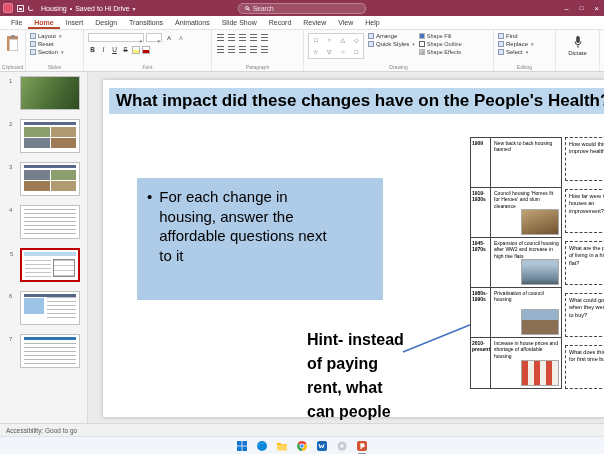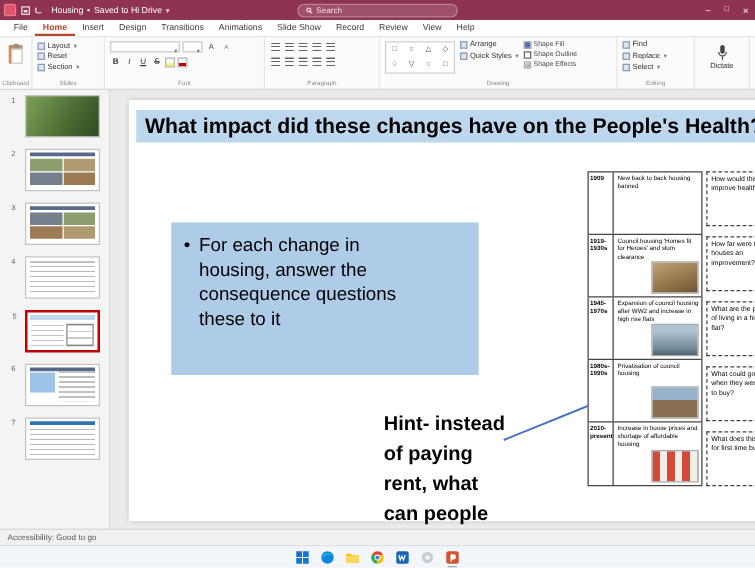--- a/index.html
+++ b/index.html
@@ -390,21 +390,21 @@
       </div>
     </div>
   </div>
 
   <div class="editor">
     <div class="slide">
       <div class="slide-title">What impact did these changes have on the People's Health?</div>
 
       <div class="task-box">
         <div class="task-bullet">
-          <span>For each change in housing, answer the consequence questions these to it</span>
+          <span>For each change in housing, answer the affordable questions next to it</span>
         </div>
       </div>
 
       <div class="hint">Hint- instead of paying rent, what can people now do?</div>
 
       <svg class="arrow" viewBox="0 0 100 46">
         <line x1="4" y1="42" x2="88" y2="8" stroke-width="1.6"></line>
         <polygon class="ah" points="93,6 84,7.5 87.5,13.5"></polygon>
       </svg>
 

